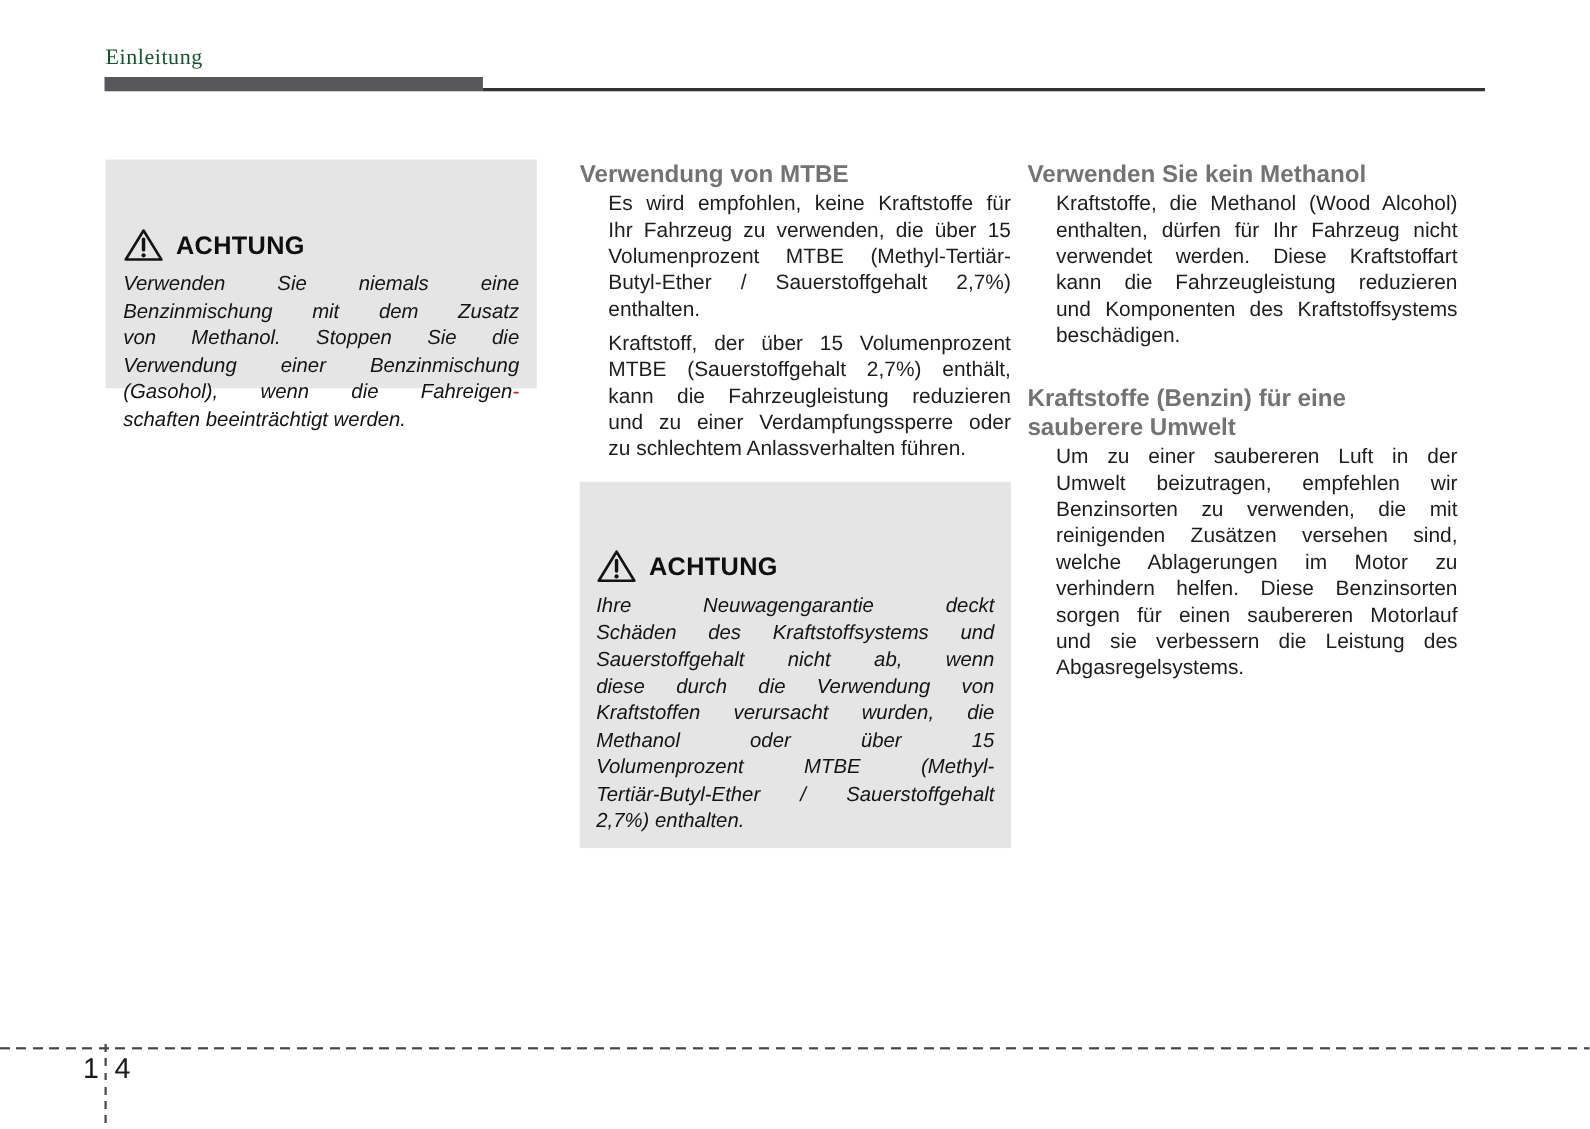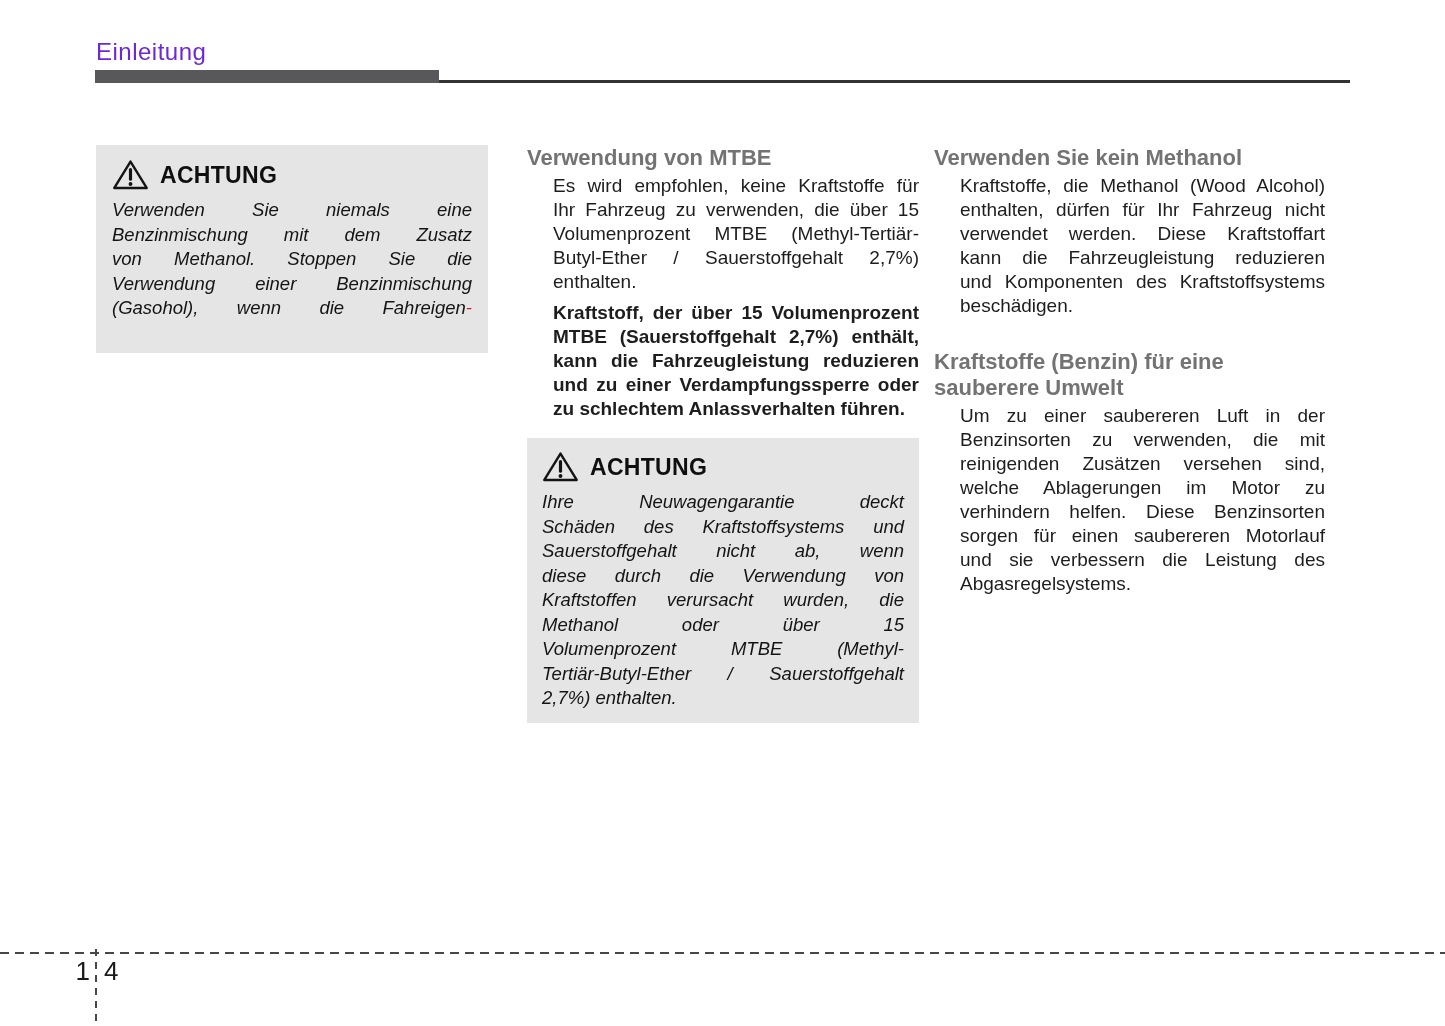--- a/index.html
+++ b/index.html
@@ -8,23 +8,23 @@
     background:#ffffff;
     font-family:"Liberation Sans", sans-serif;
     position:relative;
     overflow:hidden;
   }
   .page { position:absolute; inset:0; }
 
   
   .header-title {
     position:absolute; left:96px; top:36px;
-    font-family:Liberation Sans, sans-serif;
-    font-size:24px; line-height:32px;
-    color:#6d28d9; letter-spacing:0.5px;
+    font-family:Liberation Serif, serif;
+    font-size:20px; line-height:32px;
+    color:#14532d; letter-spacing:0.5px;
   }
   .header-bar {
     position:absolute; left:95px; top:70px;
     width:344px; height:13px; background:#58585a;
   }
   .header-rule {
     position:absolute; left:439px; top:80px;
     width:911px; height:3px; background:#333333;
   }
 
@@ -40,41 +40,41 @@
   }
   .sec-heading.two-line { line-height:26px; }
 
   .pline {
     font-size:19px; line-height:24px;
     color:#1d1d1d;
     margin-left:26px;
   }
   .j { text-align:justify; text-align-last:justify; }
   .para { margin:0; }
-  .para + .para { margin-top:7px;font-weight:bold; }
+  .para + .para { margin-top:7px; }
   .body-start { margin-top:3px; }
   .gap-30 { margin-top:31px; }
 
   
   .warnbox {
     background:#e5e5e5;
     box-sizing:border-box;
     padding:14px 16px 12px 16px;
   }
   .warnbox-1 {
     position:absolute; left:96px; top:145px;
     width:392px; height:208px;
   }
   .warnbox-2 {
     margin-top:17px; width:392px;
     padding:13px 15px 12px 15px;
   }
   .warn-head {
     display:flex; align-items:center; gap:11px;
-    height:32px; margin-bottom:7px;
+    height:32px; margin-bottom:7px;margin-top:48px;
   }
   .warn-head .tri { flex:0 0 auto; display:block; }
   .warn-title {
     font-weight:bold; font-size:23px; color:#0f0f0f;
     letter-spacing:0.3px;
   }
   .wline {
     font-style:italic; font-weight:normal;
     font-size:18.5px; line-height:24.5px;
     color:#141414;
@@ -115,20 +115,21 @@
         <path d="M20 11 L20 21.5" stroke="#141414" stroke-width="3.4" stroke-linecap="round"></path>
         <circle cx="20" cy="26.8" r="2.1" fill="#141414"></circle>
       </svg>
       <span class="warn-title">ACHTUNG</span>
     </div>
     <div class="wline j">Verwenden Sie niemals eine</div>
     <div class="wline j">Benzinmischung mit dem Zusatz</div>
     <div class="wline j">von Methanol. Stoppen Sie die</div>
     <div class="wline j">Verwendung einer Benzinmischung</div>
     <div class="wline j"><span>(Gasohol), wenn die Fahreigen</span><span class="red">-</span></div>
+    <div class="wline">schaften beeinträchtigt werden.</div>
   </div>
 
   <div class="col col-2">
     <div class="sec-heading">Verwendung von MTBE</div>
     <div class="para body-start">
       <div class="pline j">Es wird empfohlen, keine Kraftstoffe für</div>
       <div class="pline j">Ihr Fahrzeug zu verwenden, die über 15</div>
       <div class="pline j">Volumenprozent MTBE (Methyl-Tertiär-</div>
       <div class="pline j">Butyl-Ether / Sauerstoffgehalt 2,7%)</div>
       <div class="pline">enthalten.</div>
@@ -172,20 +173,21 @@
       <div class="pline j">und Komponenten des Kraftstoffsystems</div>
       <div class="pline">beschädigen.</div>
     </div>
 
     <div class="sec-heading two-line gap-30">
       <div>Kraftstoffe (Benzin) für eine</div>
       <div>sauberere Umwelt</div>
     </div>
     <div class="para body-start">
       <div class="pline j">Um zu einer saubereren Luft in der</div>
+      <div class="pline j">Umwelt beizutragen, empfehlen wir</div>
       <div class="pline j">Benzinsorten zu verwenden, die mit</div>
       <div class="pline j">reinigenden Zusätzen versehen sind,</div>
       <div class="pline j">welche Ablagerungen im Motor zu</div>
       <div class="pline j">verhindern helfen. Diese Benzinsorten</div>
       <div class="pline j">sorgen für einen saubereren Motorlauf</div>
       <div class="pline j">und sie verbessern die Leistung des</div>
       <div class="pline">Abgasregelsystems.</div>
     </div>
   </div>
 

